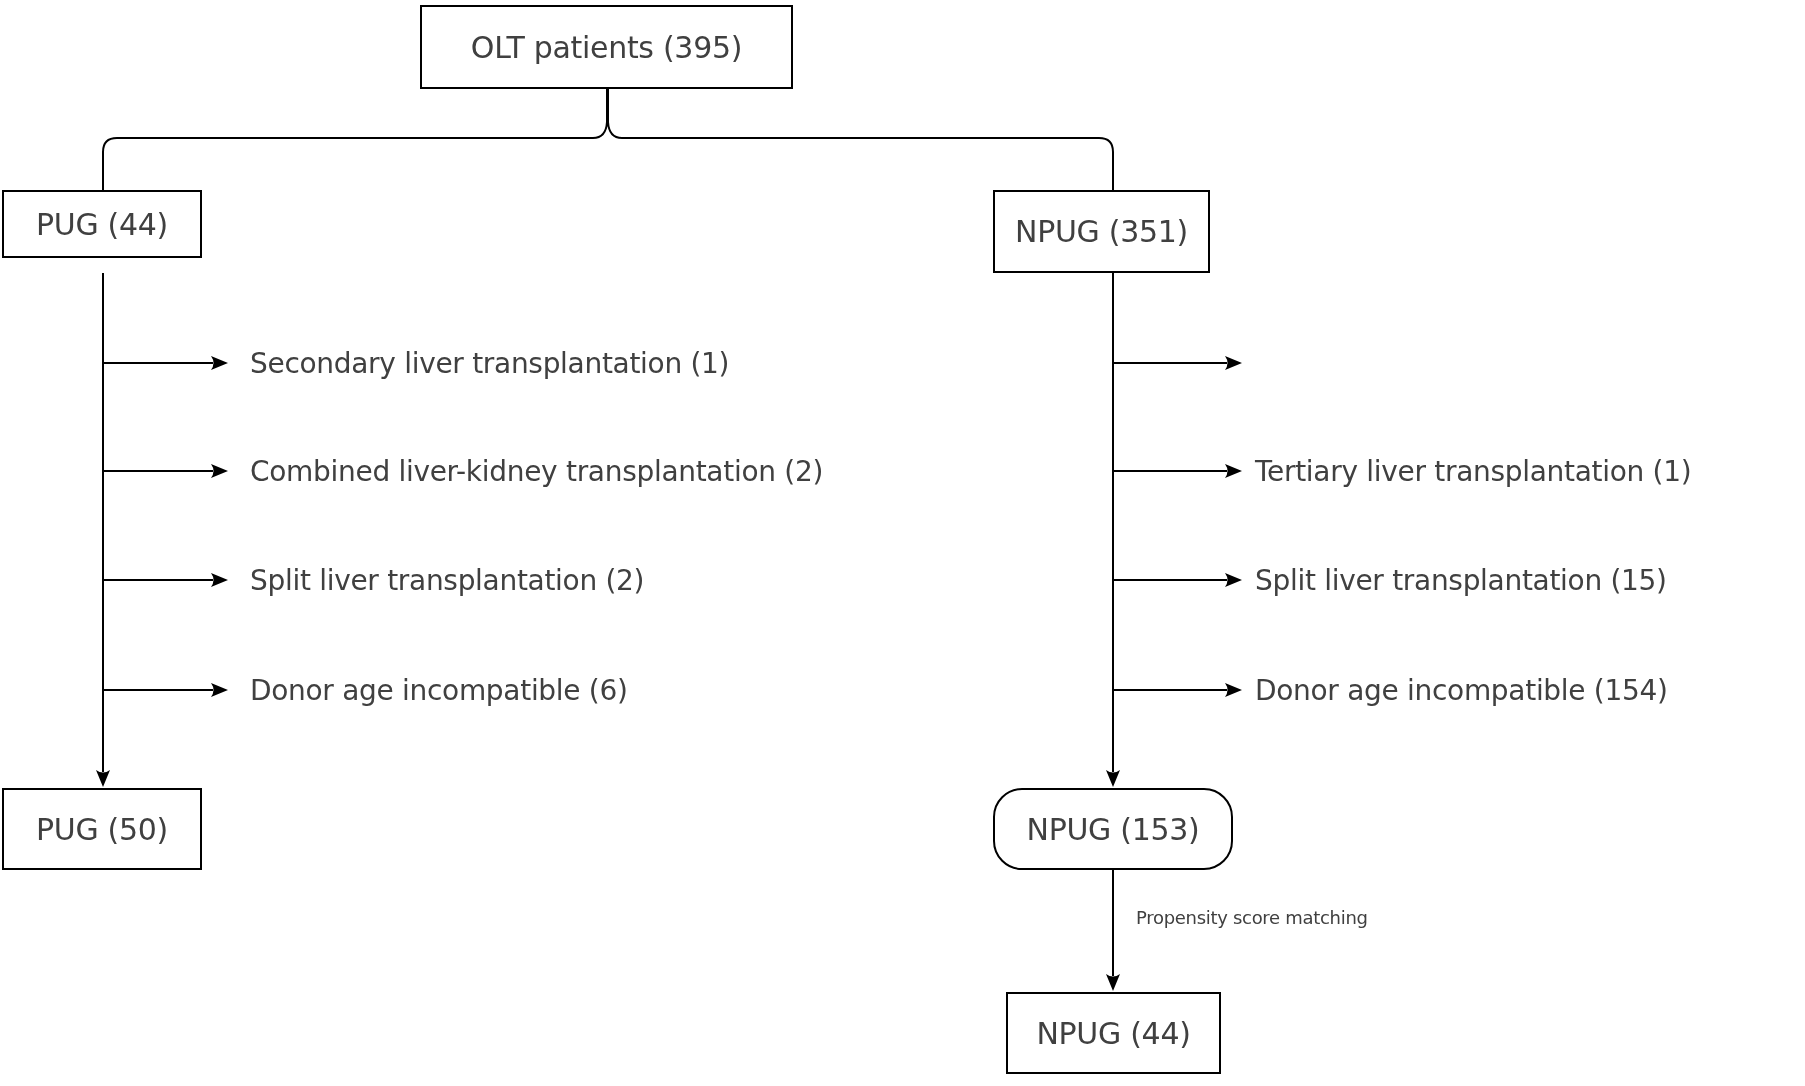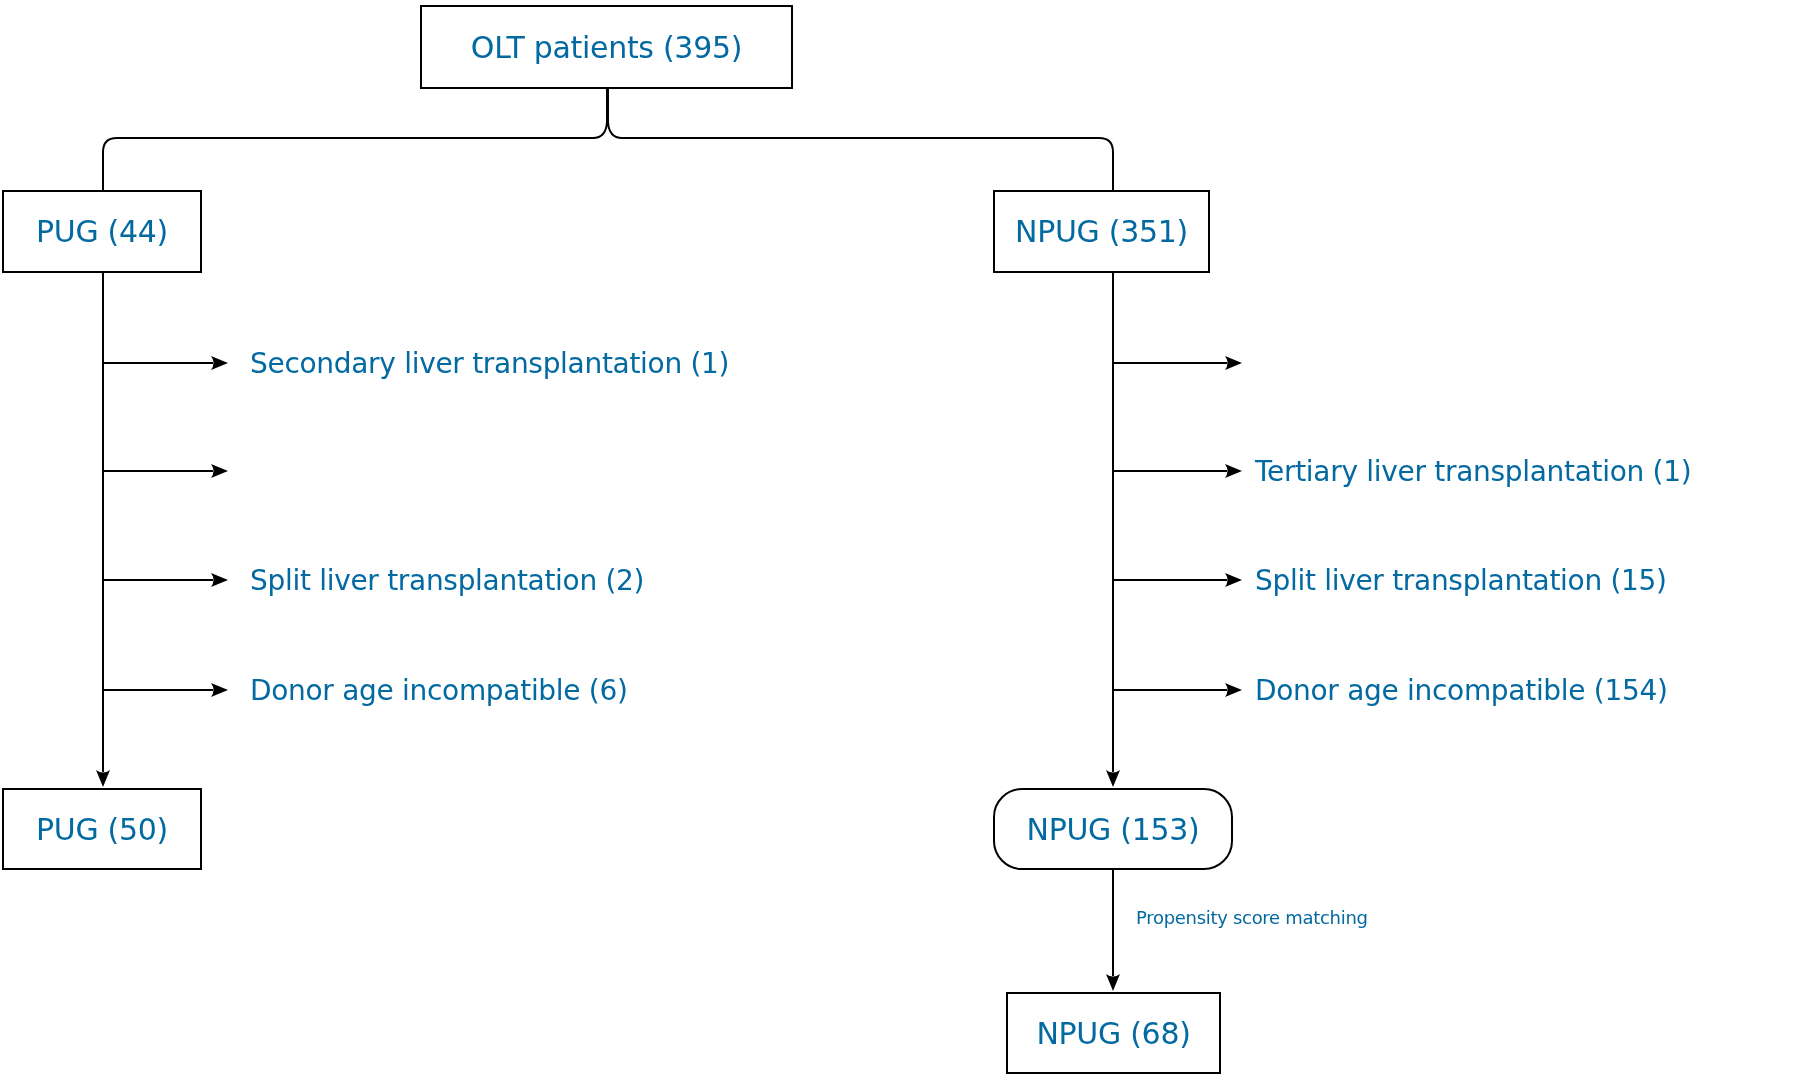--- a/index.html
+++ b/index.html
@@ -6,21 +6,21 @@
     margin: 0;
     padding: 0;
     background: #ffffff;
   }
   .canvas {
     position: relative;
     width: 1805px;
     height: 1086px;
     background: #ffffff;
     font-family: "DejaVu Sans", sans-serif;
-    color: #0369a1;
+    color: #404040;
     overflow: hidden;
   }
   .connector-layer {
     position: absolute;
     left: 0;
     top: 0;
     width: 1805px;
     height: 1086px;
   }
   .node {
@@ -29,21 +29,21 @@
     border: 2px solid #000000;
     background: #ffffff;
     display: flex;
     align-items: center;
     justify-content: center;
     font-size: 30px;
     letter-spacing: -0.3px;
     white-space: nowrap;
   }
   .node-olt      { left: 420px;  top: 5px;   width: 373px; height: 84px; }
-  .node-pug44    { left: 2px;    top: 190px; width: 200px; height: 83px; }
+  .node-pug44    { left: 2px;    top: 190px; width: 200px; height: 68px; }
   .node-npug351  { left: 993px;  top: 190px; width: 217px; height: 83px; }
   .node-pug34    { left: 2px;    top: 788px; width: 200px; height: 82px; }
   .node-npug153  { left: 993px;  top: 788px; width: 240px; height: 82px; border-radius: 29px; }
   .node-npug68   { left: 1006px; top: 992px; width: 215px; height: 82px; }
   .excl-label {
     position: absolute;
     transform: translateY(-50%);
     font-size: 28px;
     letter-spacing: -0.3px;
     white-space: nowrap;
@@ -117,24 +117,25 @@
 
   <div class="node node-pug34">
     <span>PUG (50)</span>
   </div>
 
   <div class="node node-npug153">
     <span>NPUG (153)</span>
   </div>
 
   <div class="node node-npug68">
-    <span>NPUG (68)</span>
+    <span>NPUG (44)</span>
   </div>
 
   <div class="excl-label excl-left excl-y1">Secondary liver transplantation (1)</div>
+  <div class="excl-label excl-left excl-y2">Combined liver-kidney transplantation (2)</div>
   <div class="excl-label excl-left excl-y3">Split liver transplantation (2)</div>
   <div class="excl-label excl-left excl-y4">Donor age incompatible (6)</div>
 
   <div class="excl-label excl-right excl-y2">Tertiary liver transplantation (1)</div>
   <div class="excl-label excl-right excl-y3">Split liver transplantation (15)</div>
   <div class="excl-label excl-right excl-y4">Donor age incompatible (154)</div>
 
   <div class="annotation">Propensity score matching</div>
 
 </div>

